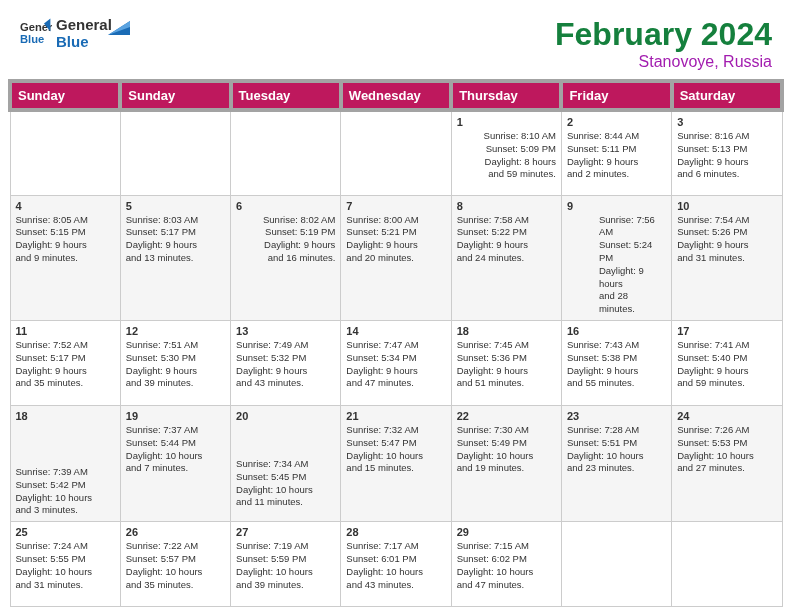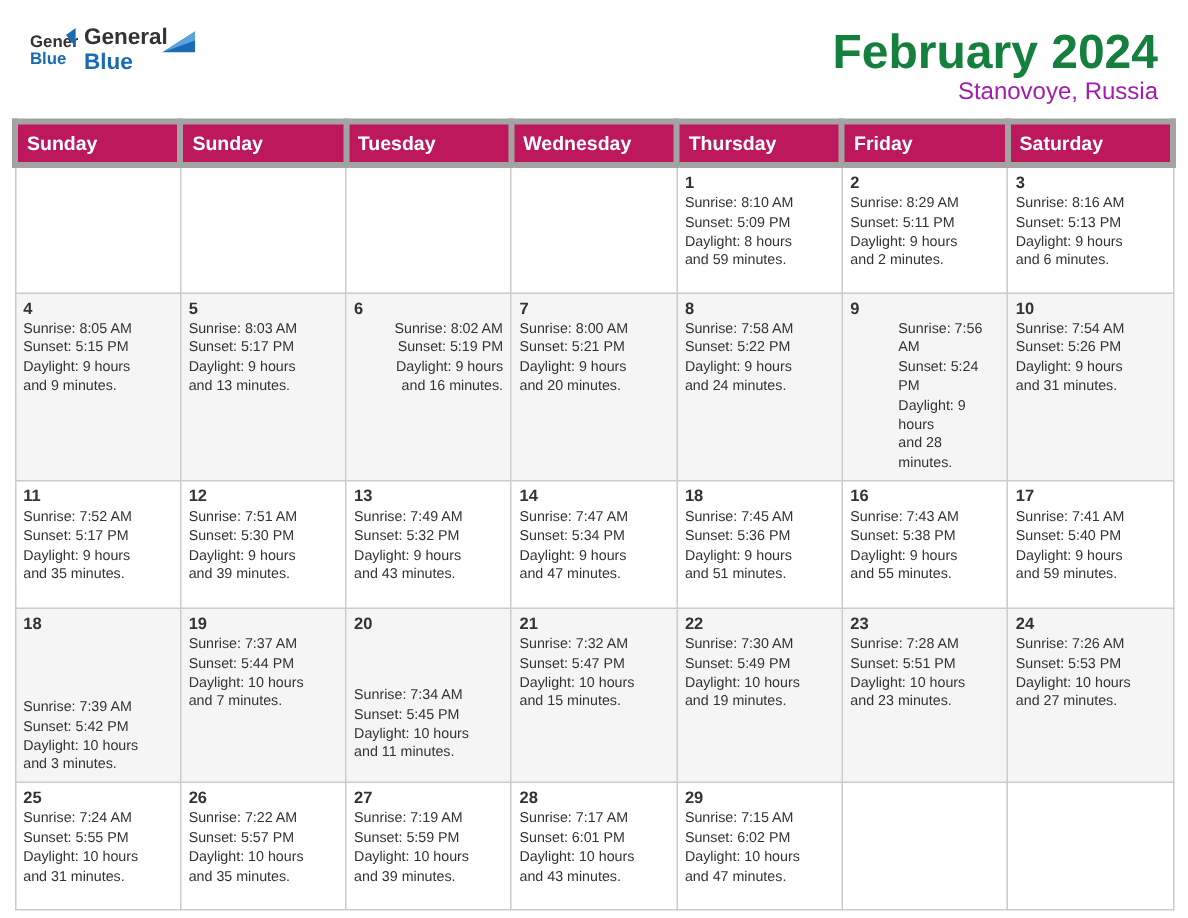--- a/index.html
+++ b/index.html
@@ -101,28 +101,28 @@
         </tr>
     </thead>
     <tbody id="calendar-body">
     <tr>
           <td class="empty"></td>
           <td class="empty"></td>
           <td class="empty"></td>
           <td class="empty"></td>
           <td>
             <span class="day-num">1</span>
-            <div class="cell-content" style="white-space: pre-line;">Sunrise: 8:10 AM
+            <div class="cell-content" style="white-space: pre-line; text-align: right;">Sunrise: 8:10 AM
 Sunset: 5:09 PM
 Daylight: 8 hours
 and 59 minutes.</div>
           </td>
           <td>
             <span class="day-num">2</span>
-            <div class="cell-content" style="white-space: pre-line;">Sunrise: 8:29 AM
+            <div class="cell-content" style="white-space: pre-line;">Sunrise: 8:44 AM
 Sunset: 5:11 PM
 Daylight: 9 hours
 and 2 minutes.</div>
           </td>
           <td>
             <span class="day-num">3</span>
             <div class="cell-content" style="white-space: pre-line;">Sunrise: 8:16 AM
 Sunset: 5:13 PM
 Daylight: 9 hours
 and 6 minutes.</div>

